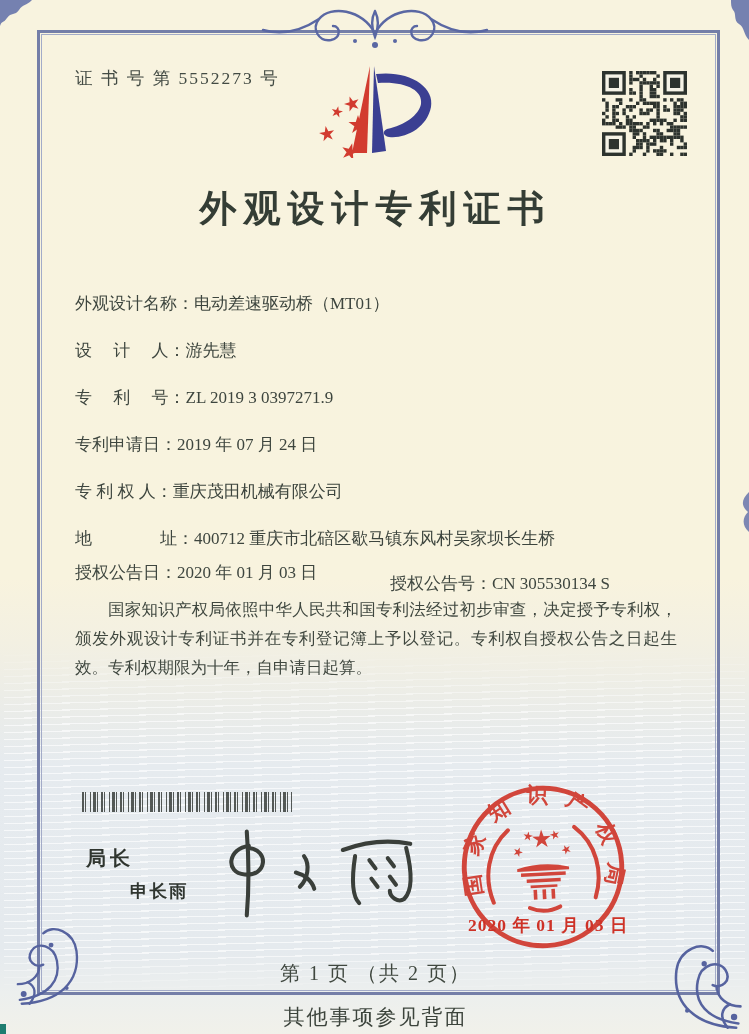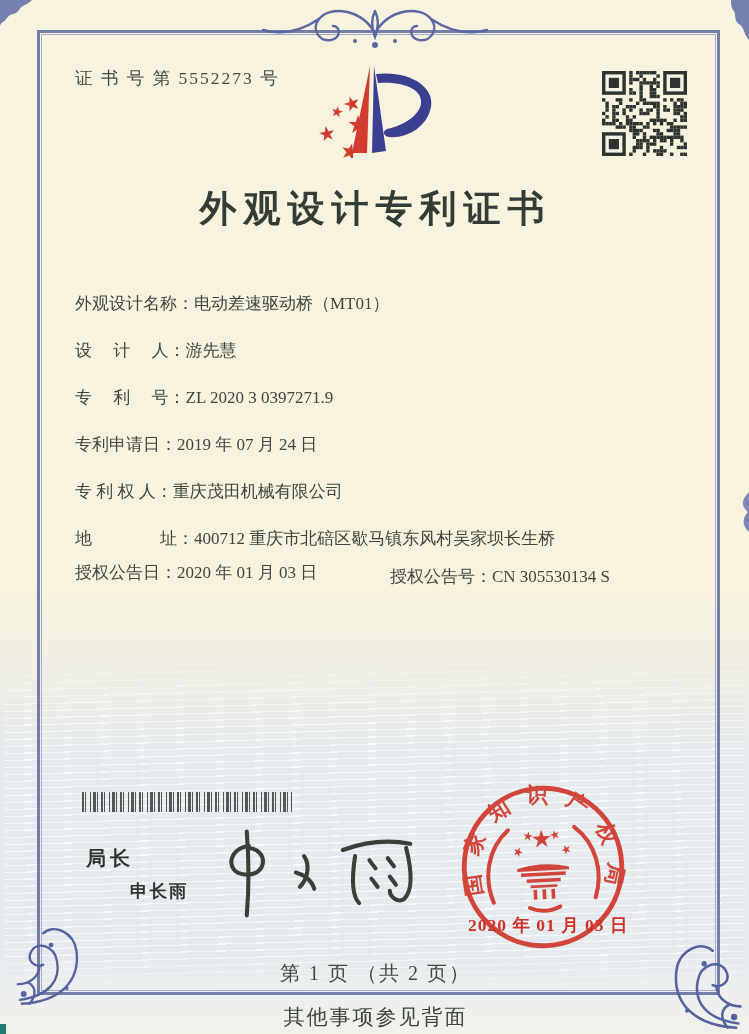--- a/index.html
+++ b/index.html
@@ -33,21 +33,21 @@
   .cert-no{left:75px;top:66px;font-size:17.5px;letter-spacing:2px;color:#434b44;}
   .title{
     left:37px;width:677px;top:184px;text-align:center;
     font-size:37px;font-weight:bold;letter-spacing:7px;color:#343d35;
   }
   .fields{left:75px;top:285px;width:606px;font-size:17px;margin-top:6px;}
   .frow{margin:0 0 22px 0;line-height:25px;white-space:nowrap;}
   .frow .lab{color:#3e463f;}
   .frow .val{color:#3d453e;}
   .grant{left:75px;top:560px;width:606px;font-size:17px;line-height:25px;white-space:nowrap;}
-  .grant .col2{position:absolute;left:315px;top:4px;}
+  .grant .col2{position:absolute;left:315px;top:11px;}
   .paras{left:75px;top:595px;width:602px;font-size:16.5px;line-height:29px;
     text-align:justify;color:#3f473f;}
   .paras p{margin:0;text-indent:2em;}
   .barcode{
     left:82px;top:792px;width:210px;height:20px;opacity:.8;
     background:repeating-linear-gradient(90deg,
       #2e332f 0 2px, transparent 2px 3px,
       #2e332f 3px 4px, transparent 4px 8px,
       #2e332f 8px 9px, transparent 9px 11px,
       #2e332f 11px 14px, transparent 14px 15px,
@@ -379,21 +379,21 @@
   <div class="txt title">外观设计专利证书</div>
 
   <div class="txt fields">
     <div class="frow">
       <span class="lab">外观设计名称：</span><span class="val">电动差速驱动桥（MT01）</span>
     </div>
     <div class="frow">
       <span class="lab">设　 计　 人：</span><span class="val">游先慧</span>
     </div>
     <div class="frow">
-      <span class="lab">专　 利　 号：</span><span class="val">ZL 2020 3 0397271.9</span>
+      <span class="lab">专　 利　 号：</span><span class="val">ZL 2019 3 0397271.9</span>
     </div>
     <div class="frow">
       <span class="lab">专利申请日：</span><span class="val">2019 年 07 月 24 日</span>
     </div>
     <div class="frow">
       <span class="lab">专 利 权 人：</span><span class="val">重庆茂田机械有限公司</span>
     </div>
     <div class="frow">
       <span class="lab">地　　　　址：</span><span class="val">400712 重庆市北碚区歇马镇东风村吴家坝长生桥</span>
     </div>
@@ -402,20 +402,21 @@
   <div class="txt grant">
     <span>
       <span class="lab">授权公告日：</span><span class="val">2020 年 01 月 03 日</span>
     </span>
     <span class="col2">
       <span class="lab">授权公告号：</span><span class="val">CN 305530134 S</span>
     </span>
   </div>
 
   <div class="txt paras">
+    <p>国家知识产权局依照中华人民共和国专利法经过初步审查，决定授予专利权，颁发外观设计专利证书并在专利登记簿上予以登记。专利权自授权公告之日起生效。专利权期限为十年，自申请日起算。</p>
   </div>
 
   <div class="abs barcode"></div>
 
   <div class="txt rank">局长</div>
   <div class="txt rname">申长雨</div>
 
   <svg class="abs" style="left:210px;top:826px" width="235" height="95" viewBox="0 0 230 90">
     <g fill="none" stroke="#3a3f3a" stroke-width="4" stroke-linecap="round" stroke-linejoin="round">
       <path d="M38,18 C18,20 14,44 34,46 C56,48 58,22 38,20"></path>

